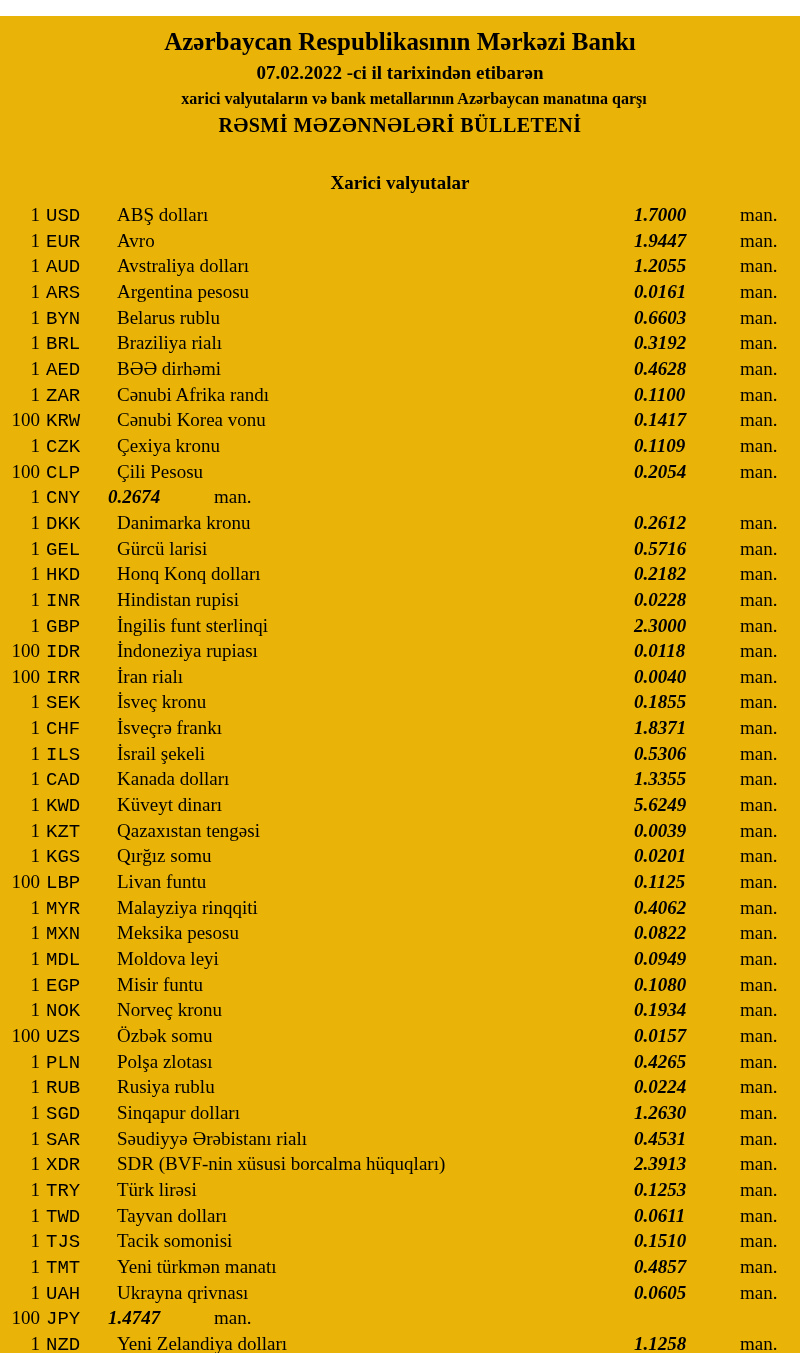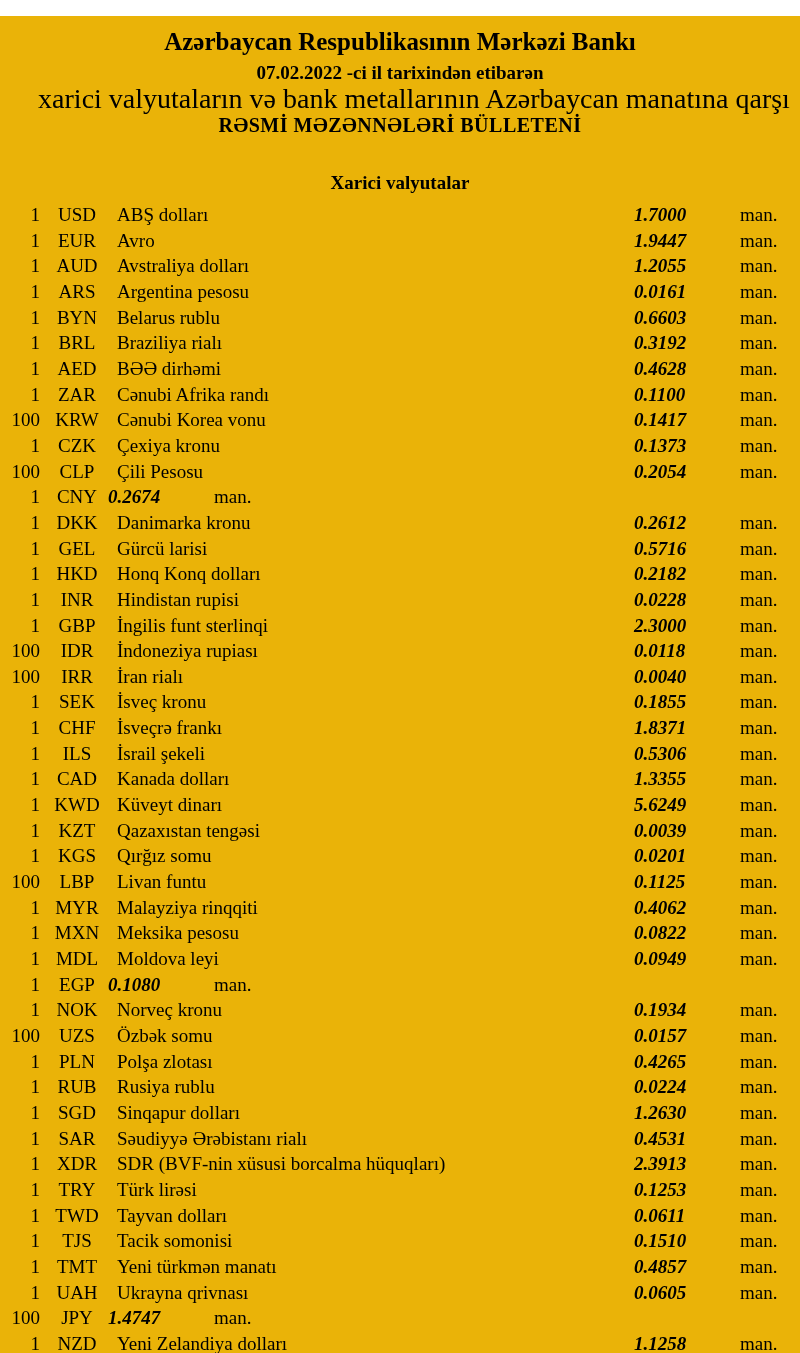--- a/index.html
+++ b/index.html
@@ -24,22 +24,22 @@
     font-weight: bold;
     line-height: 31px;
   }
   .doc-date-line {
     font-size: 19px;
     font-weight: bold;
     line-height: 25px;
     margin-top: 3px;
   }
   .doc-subtitle-1 {
-    font-size: 28px;
-    font-weight: normal;
+    font-size: 16px;
+    font-weight: bold;
     line-height: 26px;
     margin-top: 1px;
     padding-left: 28px;
   }
   .doc-subtitle-2 {
     font-size: 20px;
     font-weight: bold;
     line-height: 26px;
     letter-spacing: 0.5px;
   }
@@ -62,21 +62,22 @@
   }
   .col-nominal {
     width: 40px;
     flex: 0 0 40px;
     text-align: right;
   }
   .col-code {
     width: 62px;
     flex: 0 0 62px;
     margin-left: 6px;
-    text-align: center;
+    text-align: left;
+    font-family: Liberation Mono, monospace;
   }
   .col-name {
     flex: 1 1 auto;
     padding-left: 9px;
     white-space: nowrap;
     overflow: hidden;
   }
   .col-rate {
     width: 92px;
     flex: 0 0 92px;
@@ -174,21 +175,21 @@
       <span class="col-code">KRW</span>
       <span class="col-name">Cənubi Korea vonu</span>
       <span class="col-rate">0.1417</span>
       <span class="col-unit">man.</span>
     </div>
 
     <div class="rate-row">
       <span class="col-nominal">1</span>
       <span class="col-code">CZK</span>
       <span class="col-name">Çexiya kronu</span>
-      <span class="col-rate">0.1373</span>
+      <span class="col-rate">0.1109</span>
       <span class="col-unit">man.</span>
     </div>
 
     <div class="rate-row">
       <span class="col-nominal">100</span>
       <span class="col-code">CLP</span>
       <span class="col-name">Çili Pesosu</span>
       <span class="col-rate">0.2054</span>
       <span class="col-unit">man.</span>
     </div>
@@ -340,20 +341,21 @@
       <span class="col-nominal">1</span>
       <span class="col-code">MDL</span>
       <span class="col-name">Moldova leyi</span>
       <span class="col-rate">0.0949</span>
       <span class="col-unit">man.</span>
     </div>
 
     <div class="rate-row">
       <span class="col-nominal">1</span>
       <span class="col-code">EGP</span>
+      <span class="col-name">Misir funtu</span>
       <span class="col-rate">0.1080</span>
       <span class="col-unit">man.</span>
     </div>
 
     <div class="rate-row">
       <span class="col-nominal">1</span>
       <span class="col-code">NOK</span>
       <span class="col-name">Norveç kronu</span>
       <span class="col-rate">0.1934</span>
       <span class="col-unit">man.</span>

